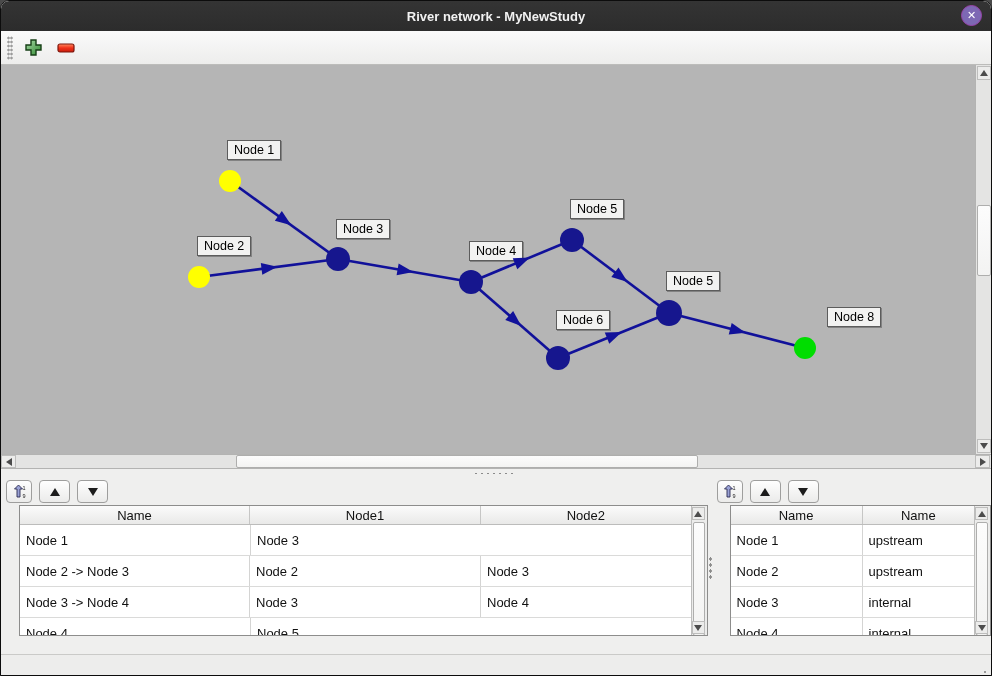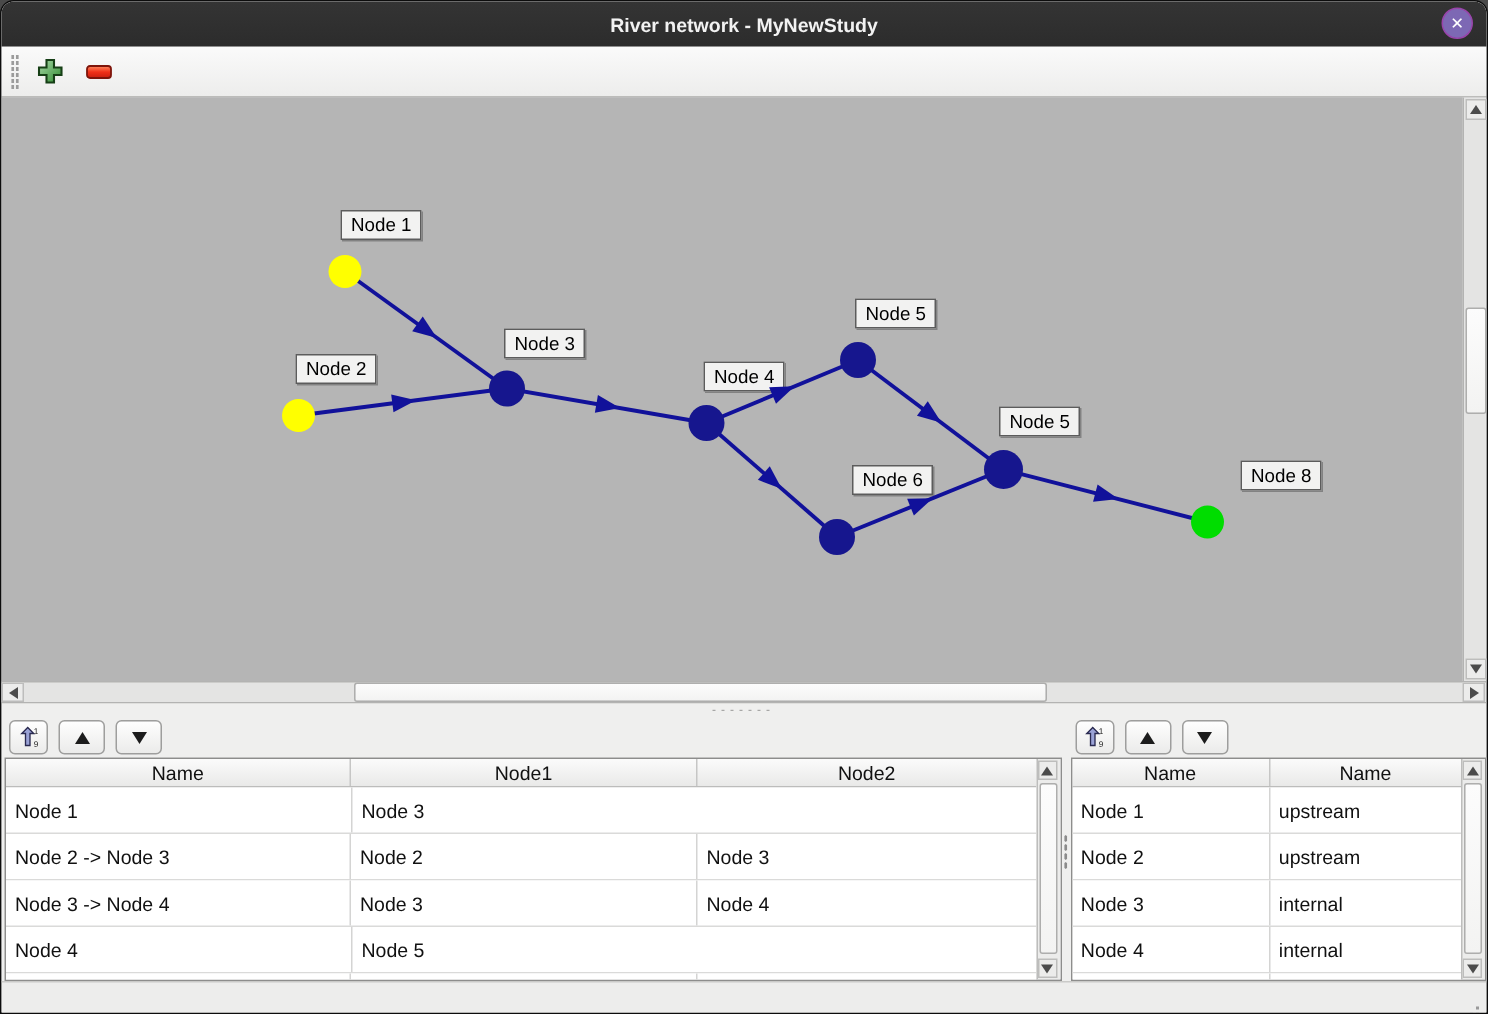--- a/index.html
+++ b/index.html
@@ -48,21 +48,21 @@
   
   .bottom-row{display:flex;height:176px;background:#efefee;}
   .panel{display:flex;flex-direction:column;}
   .panel-left{width:708px;}
   .panel-right{width:280px;}
   .ptoolbar{height:27px;display:flex;align-items:center;padding-left:5px;box-sizing:border-box;gap:7px;}
   .tbtn{height:23px;border:1px solid #9e9e9d;border-radius:4px;background:linear-gradient(#fefefe,#ebebea);
         display:flex;align-items:center;justify-content:center;box-sizing:border-box;}
   .tbtn.sort{width:26px;}
   .tbtn.arrow{width:31px;}
-  .tbl{position:relative;margin-left:2px;height:149px;border:1px solid #8d8d8c;background:#fff;
+  .tbl{position:relative;margin-left:18px;height:131px;border:1px solid #8d8d8c;background:#fff;
        box-sizing:border-box;overflow:hidden;display:flex;}
   .tbl-main{flex:1;overflow:hidden;}
   .tbl-header{display:flex;height:18px;background:linear-gradient(#fbfbfb,#e9e9e8);border-bottom:1px solid #bcbcbb;}
   .th{font-size:13px;color:#111;display:flex;align-items:center;justify-content:center;
       border-right:1px solid #c6c6c5;box-sizing:border-box;}
   .th:last-child{border-right:none;}
   .trow{display:flex;height:30px;border-bottom:1px solid #dadad9;background:#fff;}
   .td{font-size:13px;color:#111;display:flex;align-items:center;padding-left:6px;
       border-right:1px solid #d4d4d3;box-sizing:border-box;overflow:hidden;white-space:nowrap;}
   .td:last-child{border-right:none;}
@@ -115,21 +115,21 @@
   </div>
 
   <div class="canvas-row">
     <div class="net-canvas">
       <div class="net-labels" id="net-labels">
           <div class="node-label" style="left: 226px; top: 75px;">Node 1</div>
           <div class="node-label" style="left: 196px; top: 171px;">Node 2</div>
           <div class="node-label" style="left: 335px; top: 154px;">Node 3</div>
           <div class="node-label" style="left: 468px; top: 176px;">Node 4</div>
           <div class="node-label" style="left: 569px; top: 134px;">Node 5</div>
-          <div class="node-label" style="left: 555px; top: 245px; margin-left: 12px;">Node 6</div>
+          <div class="node-label" style="left: 555px; top: 245px;">Node 6</div>
           <div class="node-label" style="left: 665px; top: 206px;">Node 5</div>
           <div class="node-label" style="left: 826px; top: 242px;">Node 8</div>
         </div>
       <svg class="netsvg" id="net-svg" width="976" height="389" viewBox="0 0 976 389">
           <line x1="229" y1="116" x2="337" y2="194" stroke="#11119a" stroke-width="2.6"></line>
           <polygon points="9,0 -7,6 -7,-6" transform="translate(283,155) rotate(35.83765295427829)" fill="#11119a"></polygon>
           <line x1="198" y1="212" x2="337" y2="194" stroke="#11119a" stroke-width="2.6"></line>
           <polygon points="9,0 -7,6 -7,-6" transform="translate(267.5,203) rotate(-7.378535842673822)" fill="#11119a"></polygon>
           <line x1="337" y1="194" x2="470" y2="217" stroke="#11119a" stroke-width="2.6"></line>
           <polygon points="9,0 -7,6 -7,-6" transform="translate(403.5,205.5) rotate(9.811256867996049)" fill="#11119a"></polygon>

